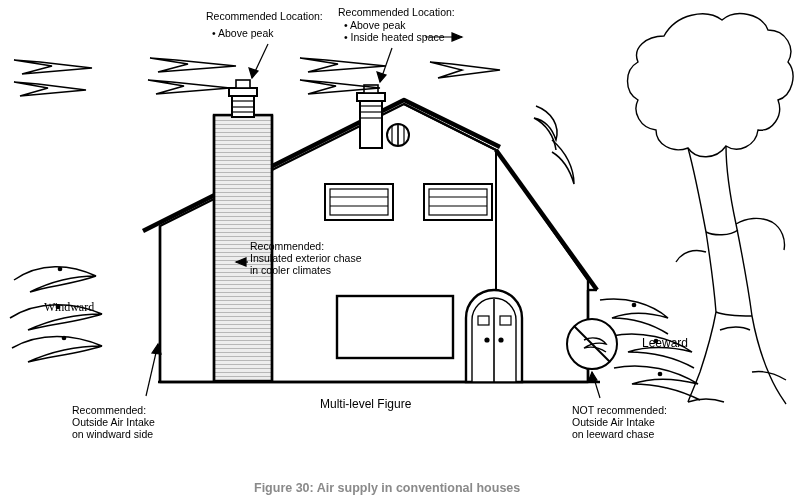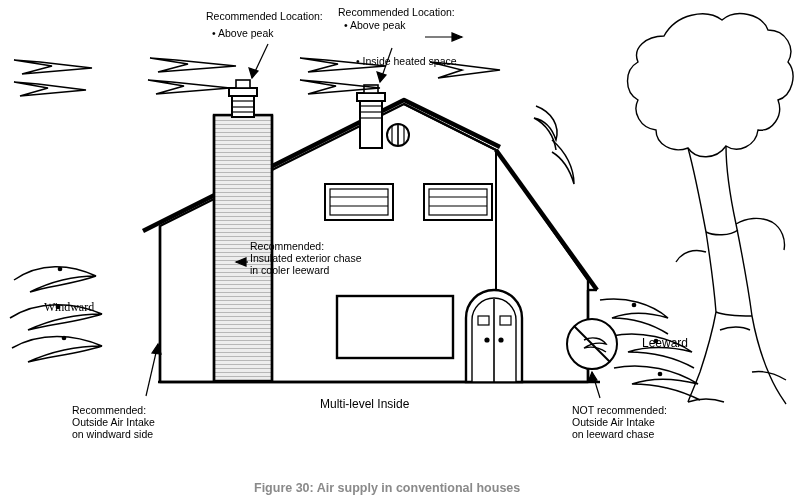--- a/index.html
+++ b/index.html
@@ -213,31 +213,31 @@
       <path d="M600 398 L592 372"></path>
       <polygon points="592,372 588,382 597,380" fill="#000"></polygon>
     </g>
   </svg>
 
   <div class="lbl" style="left:206px; top:10px;">Recommended Location:</div>
   <div class="lbl" style="left:212px; top:27px;">• Above peak</div>
 
   <div class="lbl" style="left:338px; top:6px;">Recommended Location:</div>
   <div class="lbl" style="left:344px; top:19px;">• Above peak</div>
-  <div class="lbl" style="left:356px; top:31px;margin-top:24px;">• Inside heated space</div>
+  <div class="lbl" style="left:344px; top:31px;">• Inside heated space</div>
 
   <div class="lbl" style="left:250px; top:240px;">Recommended:</div>
   <div class="lbl" style="left:250px; top:252px;">Insulated exterior chase</div>
-  <div class="lbl" style="left:250px; top:264px;">in cooler leeward</div>
+  <div class="lbl" style="left:250px; top:264px;">in cooler climates</div>
 
   <div class="lbl big" style="left:44px; top:301px;font-family:Liberation Serif, serif;">Windward</div>
 
   <div class="lbl big" style="left:642px; top:337px;">Leeward</div>
 
-  <div class="lbl big" style="left:320px; top:398px;">Multi-level Inside</div>
+  <div class="lbl big" style="left:320px; top:398px;">Multi-level Figure</div>
 
   <div class="lbl" style="left:72px; top:404px;">Recommended:</div>
   <div class="lbl" style="left:72px; top:416px;">Outside Air Intake</div>
   <div class="lbl" style="left:72px; top:428px;">on windward side</div>
 
   <div class="lbl" style="left:572px; top:404px;">NOT recommended:</div>
   <div class="lbl" style="left:572px; top:416px;">Outside Air Intake</div>
   <div class="lbl" style="left:572px; top:428px;">on leeward chase</div>
 
   <div class="caption" style="left:254px; top:481px;">Figure 30: Air supply in conventional houses</div>

